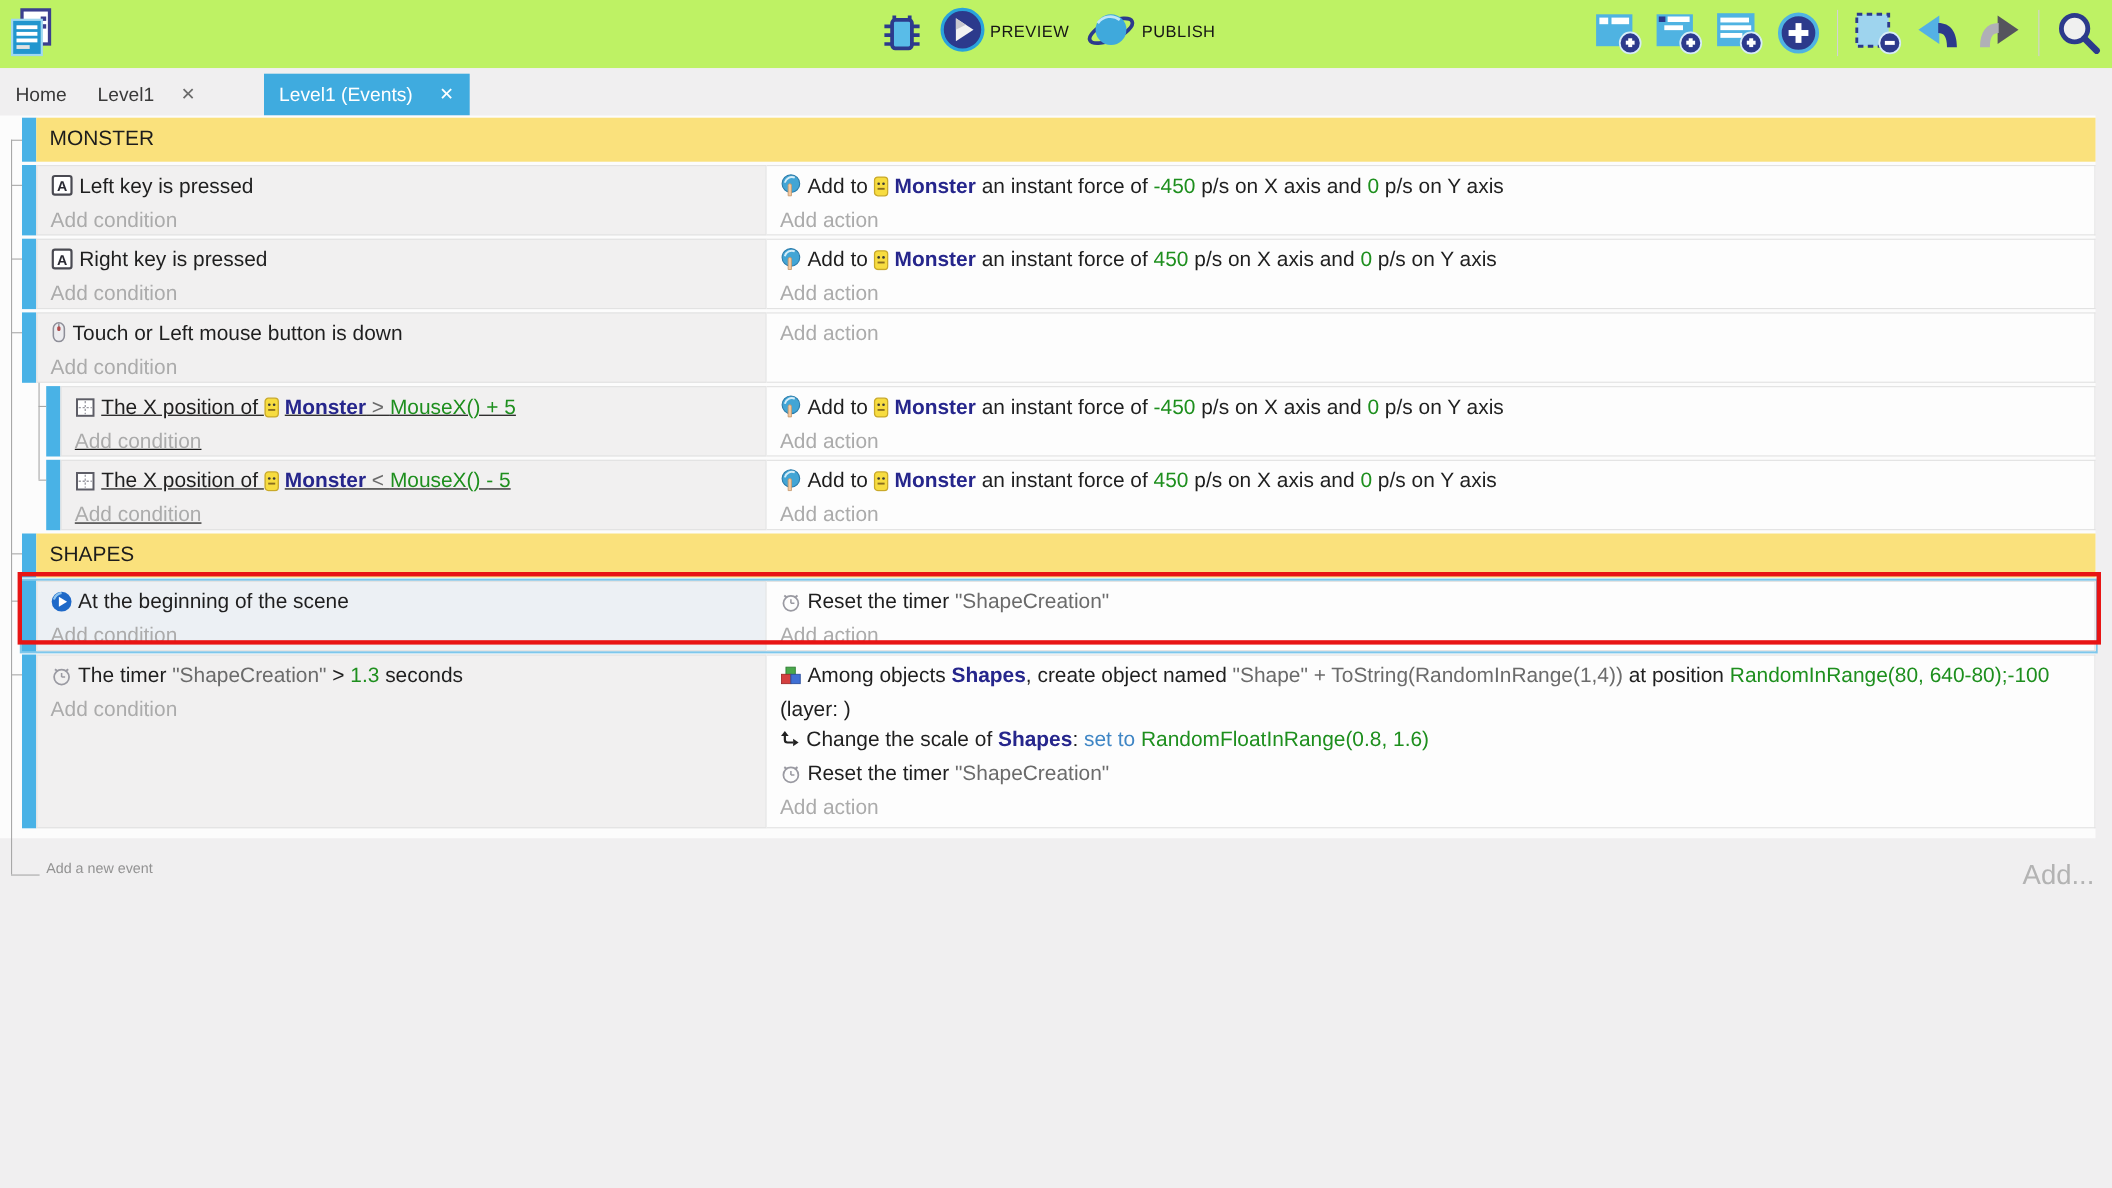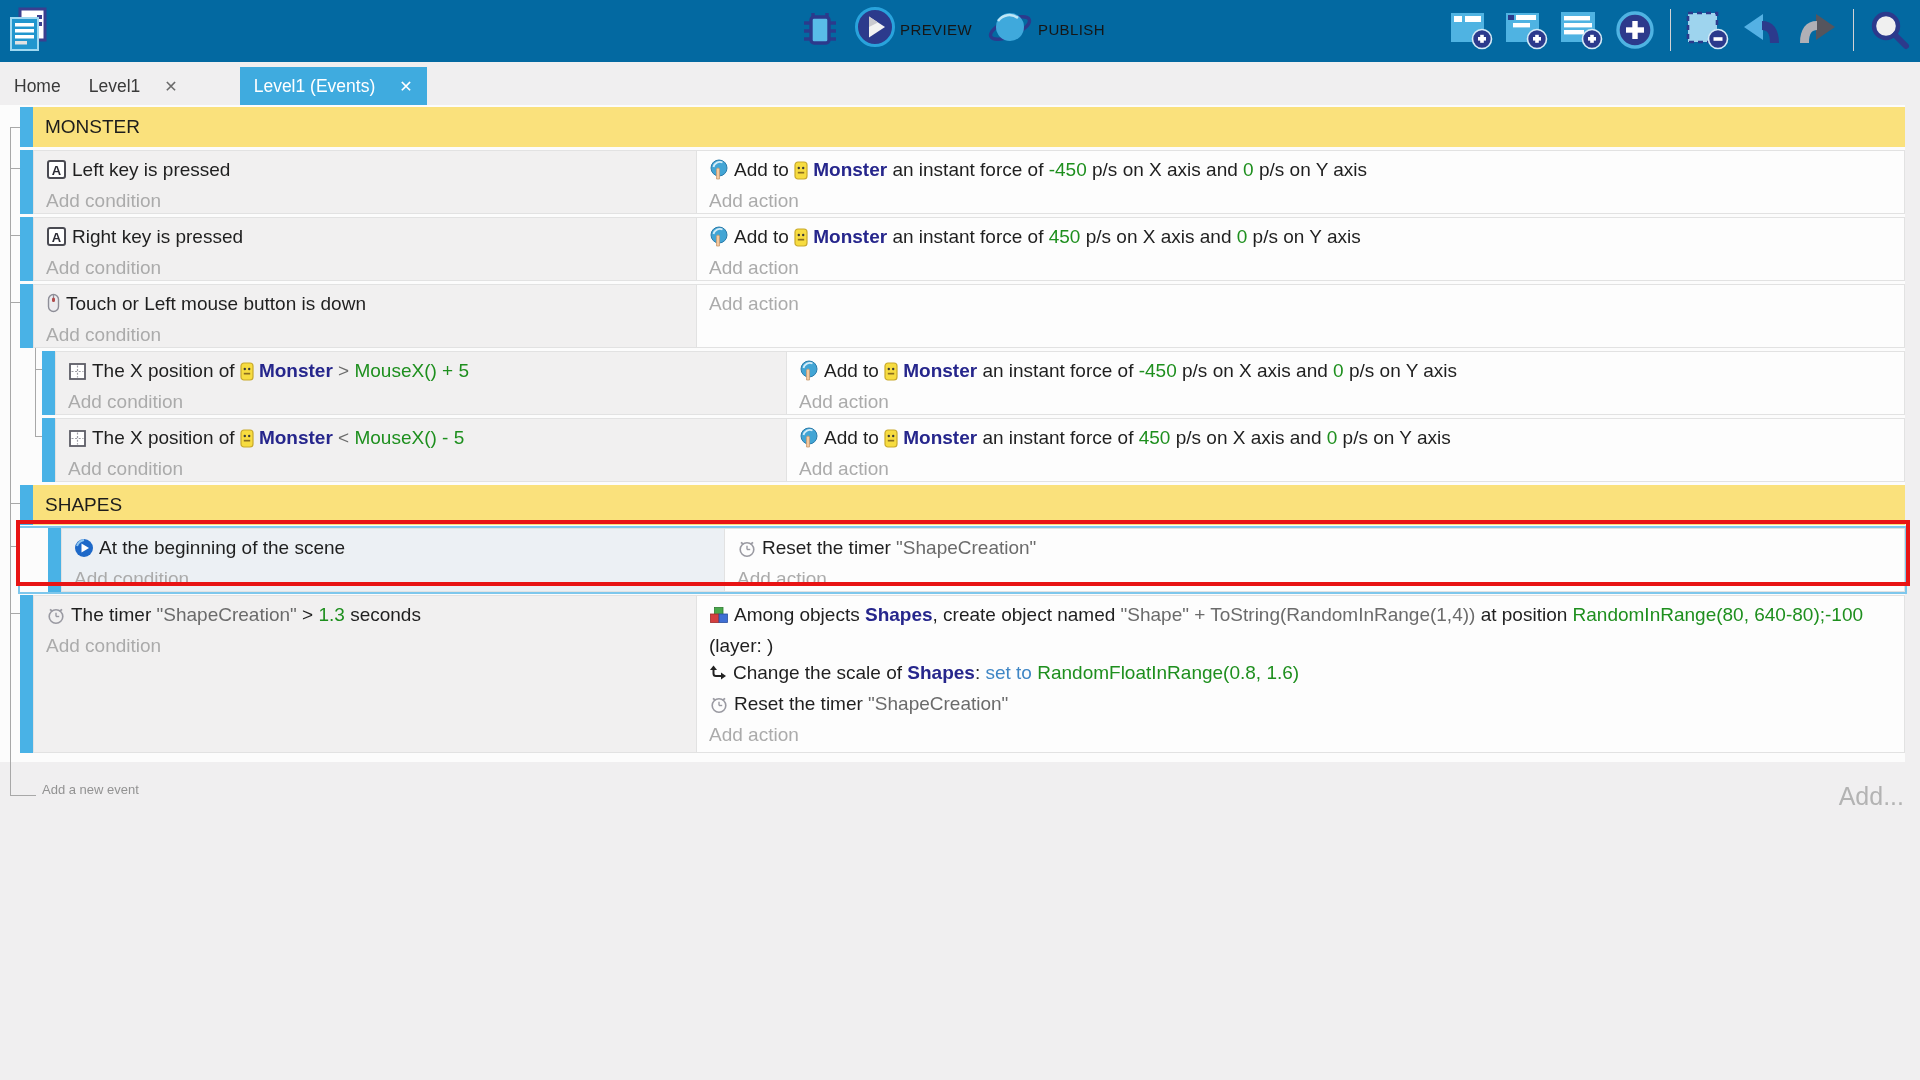--- a/index.html
+++ b/index.html
@@ -1,19 +1,19 @@
 <!DOCTYPE html>
 <html><head>
 <meta charset="utf-8">
 <style>
   * { margin:0; padding:0; box-sizing:border-box; }
   html,body { width:1920px; height:1080px; overflow:hidden; background:#f0eff0;
     font-family:"Liberation Sans", sans-serif; }
   
-  .toolbar { position:absolute; left:0; top:0; width:1920px; height:62px; background:#0369a1; }
+  .toolbar { position:absolute; left:0; top:0; width:1920px; height:62px; background:#bef264; }
   .tbtn { display:inline-flex; align-items:center; justify-content:center; cursor:pointer; }
   .project-btn { position:absolute; left:6px; top:6px; }
   .center-group { position:absolute; left:800px; top:6px; display:flex; align-items:center; gap:14px; }
   .tool-label { font-size:15px; color:#161616; letter-spacing:.4px; margin-left:4px; }
   .right-group { position:absolute; right:8px; top:8px; display:flex; align-items:center; gap:11px; }
   .vsep { width:1px; height:42px; background:#d2d2d4; margin:0 3px; }
   
   .tabbar { position:absolute; left:0; top:62px; width:1920px; height:43px; background:#f0eff0;
     display:flex; align-items:flex-end; }
   .tab { height:38px; display:flex; align-items:center; padding:0 14px; font-size:17.5px;
@@ -26,29 +26,29 @@
     padding-bottom:6px; }
   .group-row { display:flex; margin:0 0 3px 20px; height:40px; cursor:pointer; }
   .gbar { width:13px; flex:none; background:#49b2e6; }
   .gbody { flex:1; background:#fae17c; display:flex; align-items:center; padding-left:12px;
     font-size:19px; color:#1c1c1c; }
   .event-row { display:flex; margin:0 0 3px 20px; min-height:64px; }
   .event-row.h64 { height:64px; }
   .event-row.sub { margin-left:42px; }
   .bar { width:13px; flex:none; background:#49b2e6; }
   .cond { width:664px; flex:none; background:#f1f0f0; border:1px solid #e2e2e2; padding:5px 0 4px 0; }
-  .event-row.sub .cond { width:732px; }
+  .event-row.sub .cond { width:642px;text-decoration:underline; }
   .act { flex:1; background:#fdfdfd; border:1px solid #e2e2e2; border-left:none; padding:5px 0 4px 0; }
   .line { display:block; padding:0 10px 0 12px; font-size:19px; line-height:27px; color:#1f1f1f;
     cursor:pointer; }
   .line .ic { display:inline-block; vertical-align:-4px; margin-right:5px; }
   .ph { color:#ababab; }
   .seg-n { color:#1f1f1f; } .seg-obj { color:#26268c; font-weight:bold; }
   .seg-expr { color:#1e8f1e; } .seg-gray { color:#6b6b6b; } .seg-setto { color:#3f86c5; }
-  .selected { box-shadow:0 0 0 2px #7ec7ec;padding-left:28px; }
+  .selected { box-shadow:0 0 0 2px #7ec7ec; }
   .selected .cond { background:#ecf0f4; }
   
   .redbox { position:absolute; left:16px; top:520px; width:1894px; height:66px;
     border:4px solid #e81414; pointer-events:none; z-index:20; }
   .tl { position:absolute; border-color:#a8a8a8; pointer-events:none; }
   .tl.v { border-left:1px solid #a8a8a8; width:0; }
   .tl.h { border-top:1px solid #a8a8a8; height:0; }
   
   .footer-add { position:absolute; left:42px; top:782px; font-size:13px; color:#929292; cursor:pointer; }
   .footer-add2 { position:absolute; right:16px; top:782px; font-size:25px; color:#b3b3b3; cursor:pointer; }

